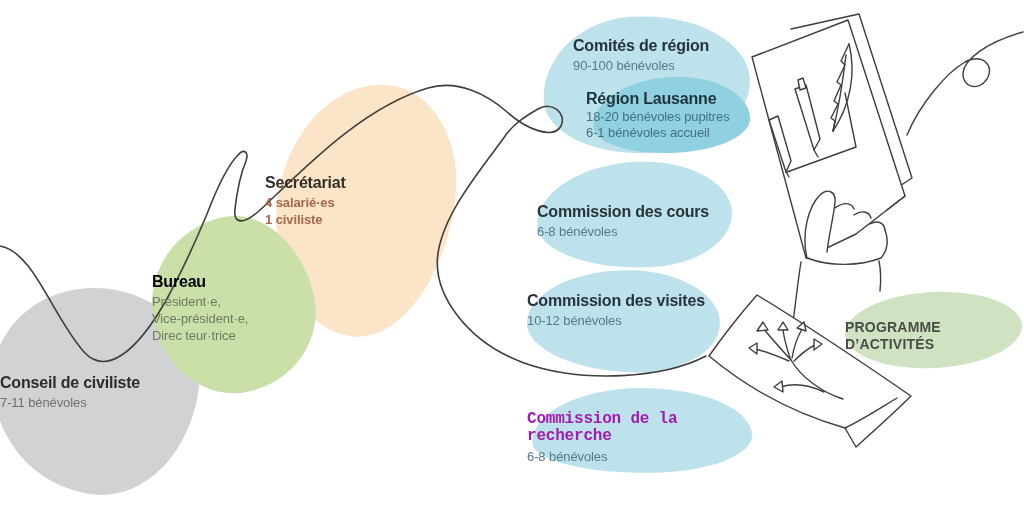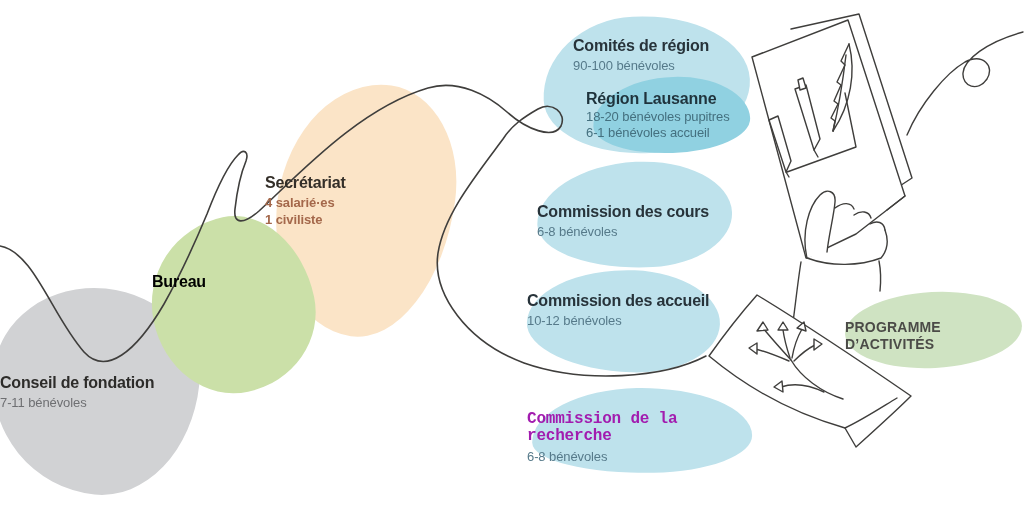--- a/index.html
+++ b/index.html
@@ -105,28 +105,33 @@
       <path d="M 757 331 L 763 322 L 768 330 Z" fill="#ffffff"></path>
       <path d="M 778 330 L 783 322 L 788 330 Z" fill="#ffffff"></path>
       <path d="M 797 328 L 804 322 L 806 331 Z" fill="#ffffff"></path>
       <path d="M 814 339 L 822 344 L 814 350 Z" fill="#ffffff"></path>
       <path d="M 757 343 L 749 348 L 757 354 Z" fill="#ffffff"></path>
       <path d="M 782 381 L 774 387 L 783 392 Z" fill="#ffffff"></path>
     </g>
   </svg>
 
   <div class="label center" style="left:0px;top:374px;width:200px;">
-    <div class="title" style="color: rgb(45, 44, 42);">Conseil de fondation</div>
+    <div class="title" style="color: rgb(45, 44, 42);">Conseil de civiliste</div>
     <div class="sub" style="color: rgb(110, 111, 114);">
       <div>7-11 bénévoles</div>
     </div>
   </div>
 
   <div class="label center" style="left:152px;top:273px;width:162px;">
     <div class="title" style="color: #000000;">Bureau</div>
+    <div class="sub" style="color: rgb(111, 122, 96);">
+      <div>Président·e,</div>
+      <div>Vice-président·e,</div>
+      <div>Direc teur·trice</div>
+    </div>
   </div>
 
   <div class="label center" style="left:265px;top:174px;width:172px;">
     <div class="title" style="color: rgb(51, 46, 40);">Secrétariat</div>
     <div class="sub" style="color: rgb(164, 104, 75); font-weight: bold;">
       <div>4 salarié·es</div>
       <div>1 civiliste</div>
     </div>
   </div>
 
@@ -146,21 +151,21 @@
   </div>
 
   <div class="label center" style="left:537px;top:203px;width:190px;">
     <div class="title" style="color: rgb(39, 51, 58);">Commission des cours</div>
     <div class="sub" style="color: rgb(86, 122, 138);">
       <div>6-8 bénévoles</div>
     </div>
   </div>
 
   <div class="label center" style="left:527px;top:292px;width:193px;">
-    <div class="title" style="color: rgb(39, 51, 58);">Commission des accueil</div>
+    <div class="title" style="color: rgb(39, 51, 58);">Commission des visites</div>
     <div class="sub" style="color: rgb(86, 122, 138);">
       <div>10-12 bénévoles</div>
     </div>
   </div>
 
   <div class="label center" style="left:527px;top:411px;width:215px;">
     <div class="title" style="color: #a21caf; font-family: Liberation Mono, monospace;">Commission de la recherche</div>
     <div class="sub" style="color: rgb(86, 122, 138);">
       <div>6-8 bénévoles</div>
     </div>

